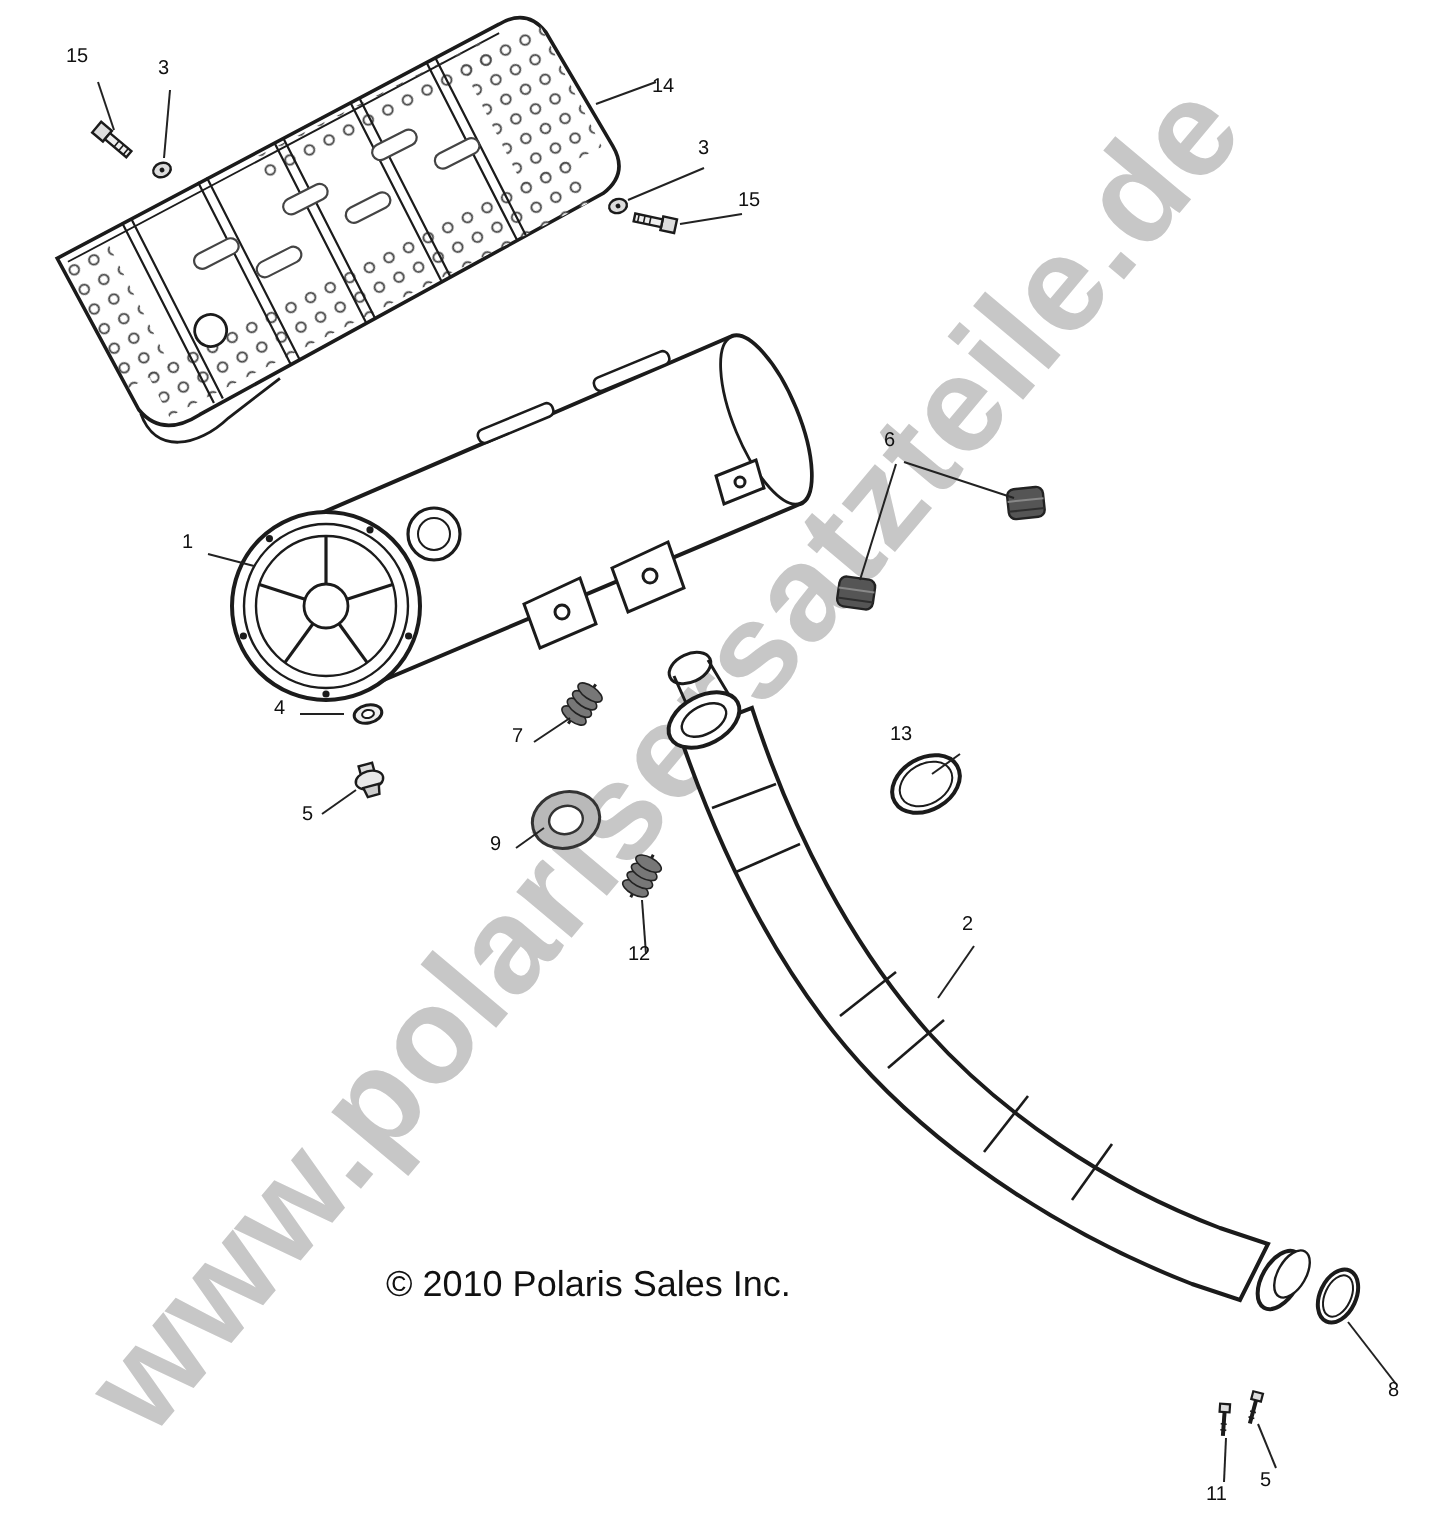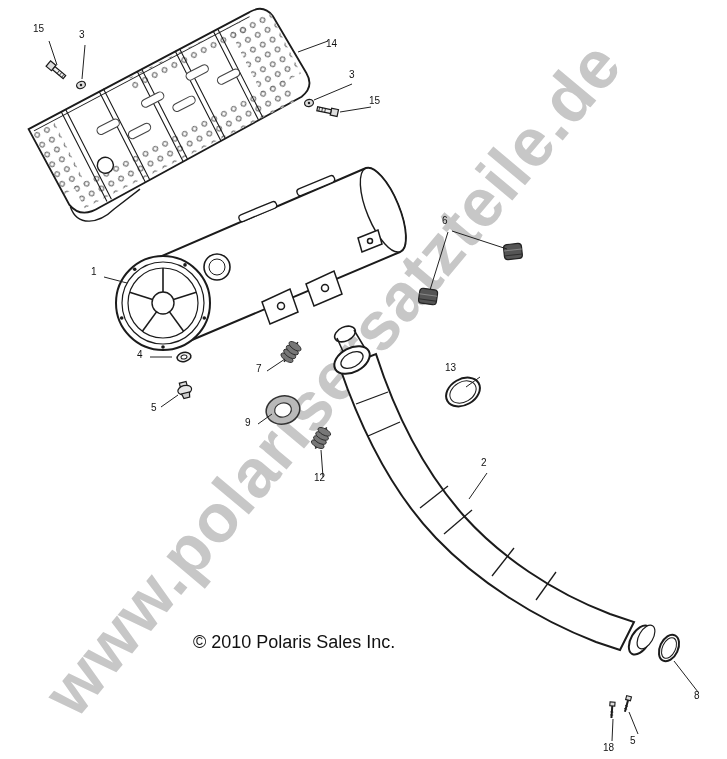--- a/index.html
+++ b/index.html
@@ -274,17 +274,17 @@
   <span class="callout" style="left:91px;top:267px">1</span>
   <span class="callout" style="left:137px;top:350px">4</span>
   <span class="callout" style="left:256px;top:364px">7</span>
   <span class="callout" style="left:445px;top:363px">13</span>
   <span class="callout" style="left:151px;top:403px">5</span>
   <span class="callout" style="left:245px;top:418px">9</span>
   <span class="callout" style="left:481px;top:458px">2</span>
   <span class="callout" style="left:314px;top:473px">12</span>
   <span class="callout" style="left:694px;top:691px">8</span>
   <span class="callout" style="left:630px;top:736px">5</span>
-  <span class="callout" style="left:603px;top:743px">18</span>
+  <span class="callout" style="left:603px;top:743px">11</span>
 
   <div class="copyright">© 2010 Polaris Sales Inc.</div>
 
 </div>
 
 </body></html>

